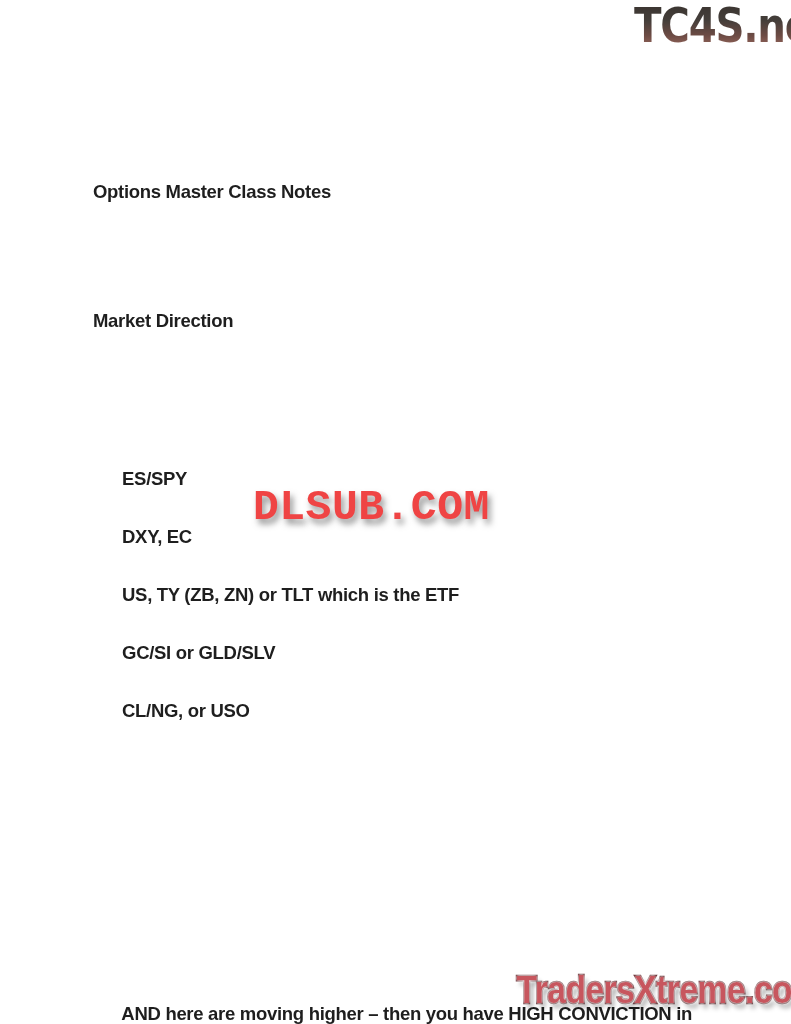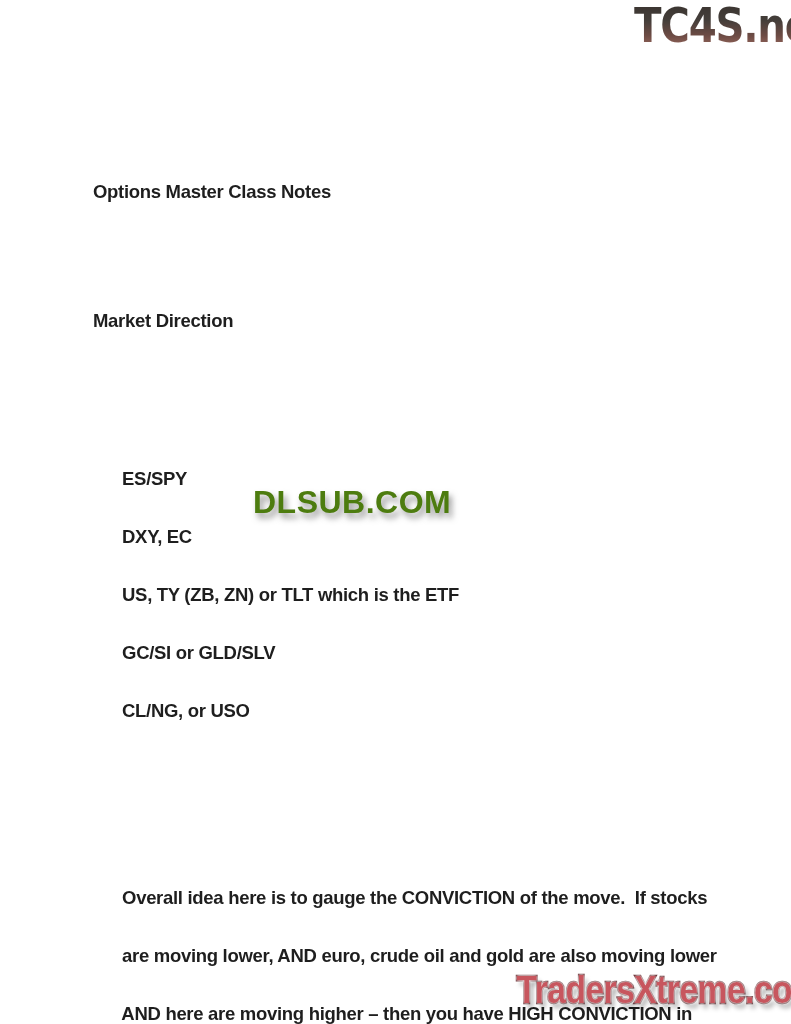--- a/index.html
+++ b/index.html
@@ -44,26 +44,26 @@
     white-space: pre;
   }
   .doc p { margin: 0 0 13px 0; font-weight: bold; }
 
   
   .watermark {
     position: absolute;
     left: 253px;
     top: 486px;
     z-index: 5;
-    font-family: Liberation Sans, sans-serif;
+    font-family: Liberation Mono, monospace;
     font-weight: bold;
-    font-size: 32px;
+    font-size: 43px;
     line-height: 1;
     letter-spacing: 0.5px;
-    color: #4d7c0f;
+    color: #ef4444;
     -webkit-text-stroke: 5px #ffffff;
     paint-order: stroke;
     text-shadow: 3px 5px 6px rgba(80, 80, 80, 0.6);
   }
 
   
   .txtreme {
     position: absolute;
     top: 971px;
     right: 10px;
@@ -95,22 +95,22 @@
 
     <p>
       <span class="line">ES/SPY</span><br>
       <span class="line">DXY, EC</span><br>
       <span class="line">US, TY (ZB, ZN) or TLT which is the ETF</span><br>
       <span class="line">GC/SI or GLD/SLV</span><br>
       <span class="line">CL/NG, or USO</span>
     </p>
 
     <p>
-      <span class="line">Overall idea here is to gauge the CONVICTION of the move.  If stocks</span><br>
-      <span class="line">are moving lower, AND euro, crude oil and gold are also moving lower</span><br>
+      <br>
+      <br>
       <span class="line">AND here are moving higher – then you have HIGH CONVICTION in</span><br>
       
     </p>
 
     
 
     
 
     
 

